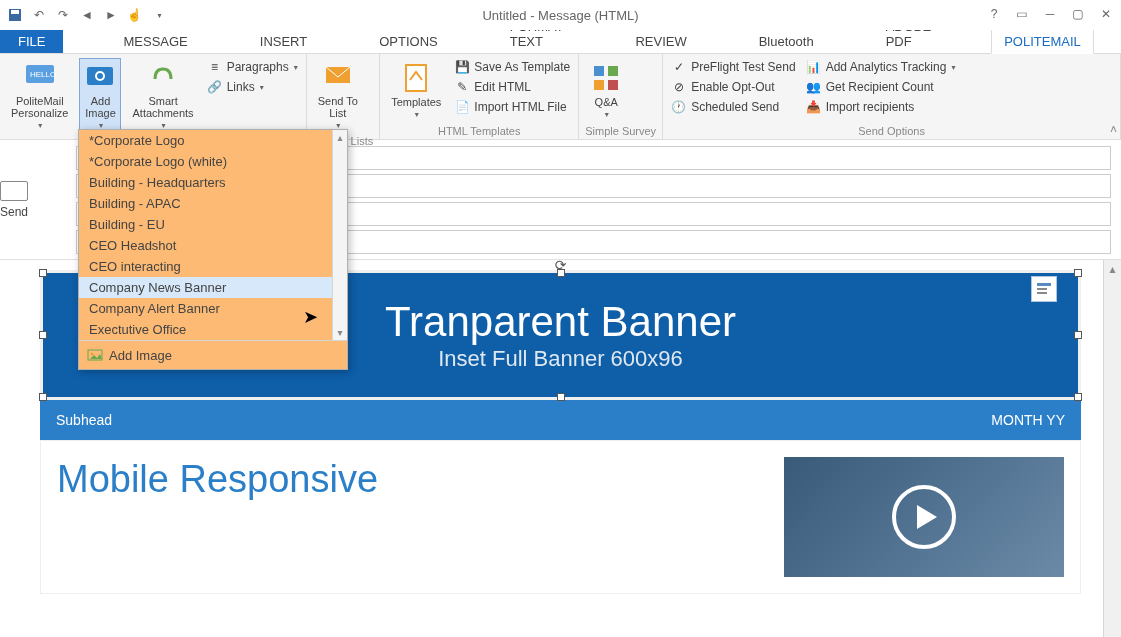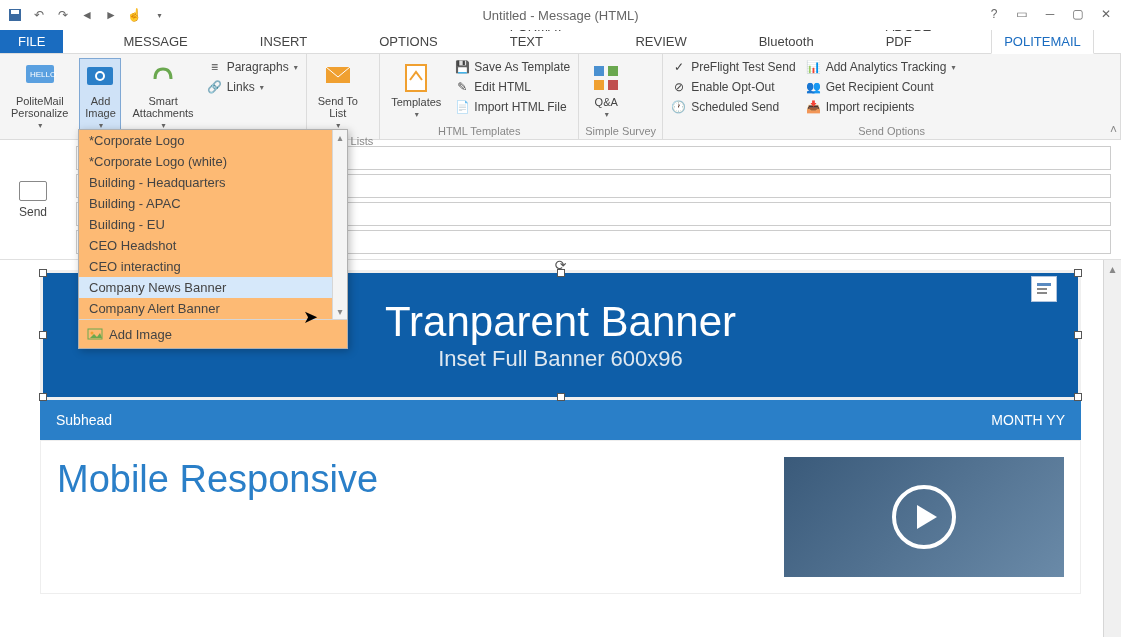--- a/index.html
+++ b/index.html
@@ -30,21 +30,21 @@
 .big-btn { display: flex; flex-direction: column; align-items: center; justify-content: center; gap: 2px; padding: 2px 4px; cursor: pointer; border: 1px solid transparent; }
 .big-btn.highlighted { background: #cfe2f7; border: 1px solid #7fa8d4; }
 .big-btn .icon { width: 32px; height: 32px; display: flex; align-items: center; justify-content: center; }
 .big-btn .lbl { font-size: 11px; text-align: center; line-height: 1.1; color: #444; }
 .small-btns { display: flex; flex-direction: column; gap: 2px; }
 .small-btn { display: flex; align-items: center; gap: 4px; font-size: 12px; color: #444; cursor: pointer; padding: 1px 2px; white-space: nowrap; }
 .small-btn .si { width: 16px; height: 16px; display: flex; align-items: center; justify-content: center; }
 .collapse-btn { position: absolute; right: 4px; bottom: 2px; color: #888; cursor: pointer; }
 
 .message-area { display: flex; height: 120px; border-bottom: 1px solid #e0e0e0; }
-.send-col { width: 66px; display: flex; flex-direction: column; align-items: center; justify-content: center; gap: 4px; }
+.send-col { width: 66px; display: flex; flex-direction: column; align-items: flex-start; justify-content: center; gap: 4px; }
 .send-icon { width: 28px; height: 20px; border: 1px solid #888; border-radius: 2px; position: relative; }
 .send-label { font-size: 12px; color: #444; }
 .fields-col { flex: 1; padding: 6px 10px; display: flex; flex-direction: column; gap: 4px; }
 .field-row { display: flex; align-items: center; gap: 8px; }
 .field-input { flex: 1; border: 1px solid #ccc; height: 24px; padding: 0 4px; }
 
 .body-area { position: relative; height: 390px; overflow: hidden; }
 .body-area .vscroll { position: absolute; right: 0; top: 0; bottom: 0; width: 18px; background: #f0f0f0; border-left: 1px solid #d6d6d6; }
 .body-area .vscroll .arrow { height: 18px; display: flex; align-items: center; justify-content: center; color: #888; cursor: pointer; }
 .template-wrapper { padding: 10px 40px; }
@@ -340,20 +340,21 @@
   <div class="dd-list" id="dd-list">
     <div class="dd-item">*Corporate Logo</div>
       <div class="dd-item">*Corporate Logo (white)</div>
       <div class="dd-item">Building - Headquarters</div>
       <div class="dd-item">Building - APAC</div>
       <div class="dd-item">Building - EU</div>
       <div class="dd-item">CEO Headshot</div>
       <div class="dd-item">CEO interacting</div>
       <div class="dd-item selected">Company News Banner</div>
       <div class="dd-item">Company Alert Banner</div>
+      <div class="dd-item">Exectutive Office</div>
       <div class="dd-scroll">
       <div class="arrow">▴</div>
       <div style="flex:1"></div>
       <div class="arrow" style="position:absolute;bottom:0;left:0;right:0">▾</div>
     </div>
   </div>
   <div class="dd-footer">
     <span>
         <svg width="16" height="16">
           <rect x="1" y="3" width="14" height="10" fill="none" stroke="#6aa84f"></rect>

